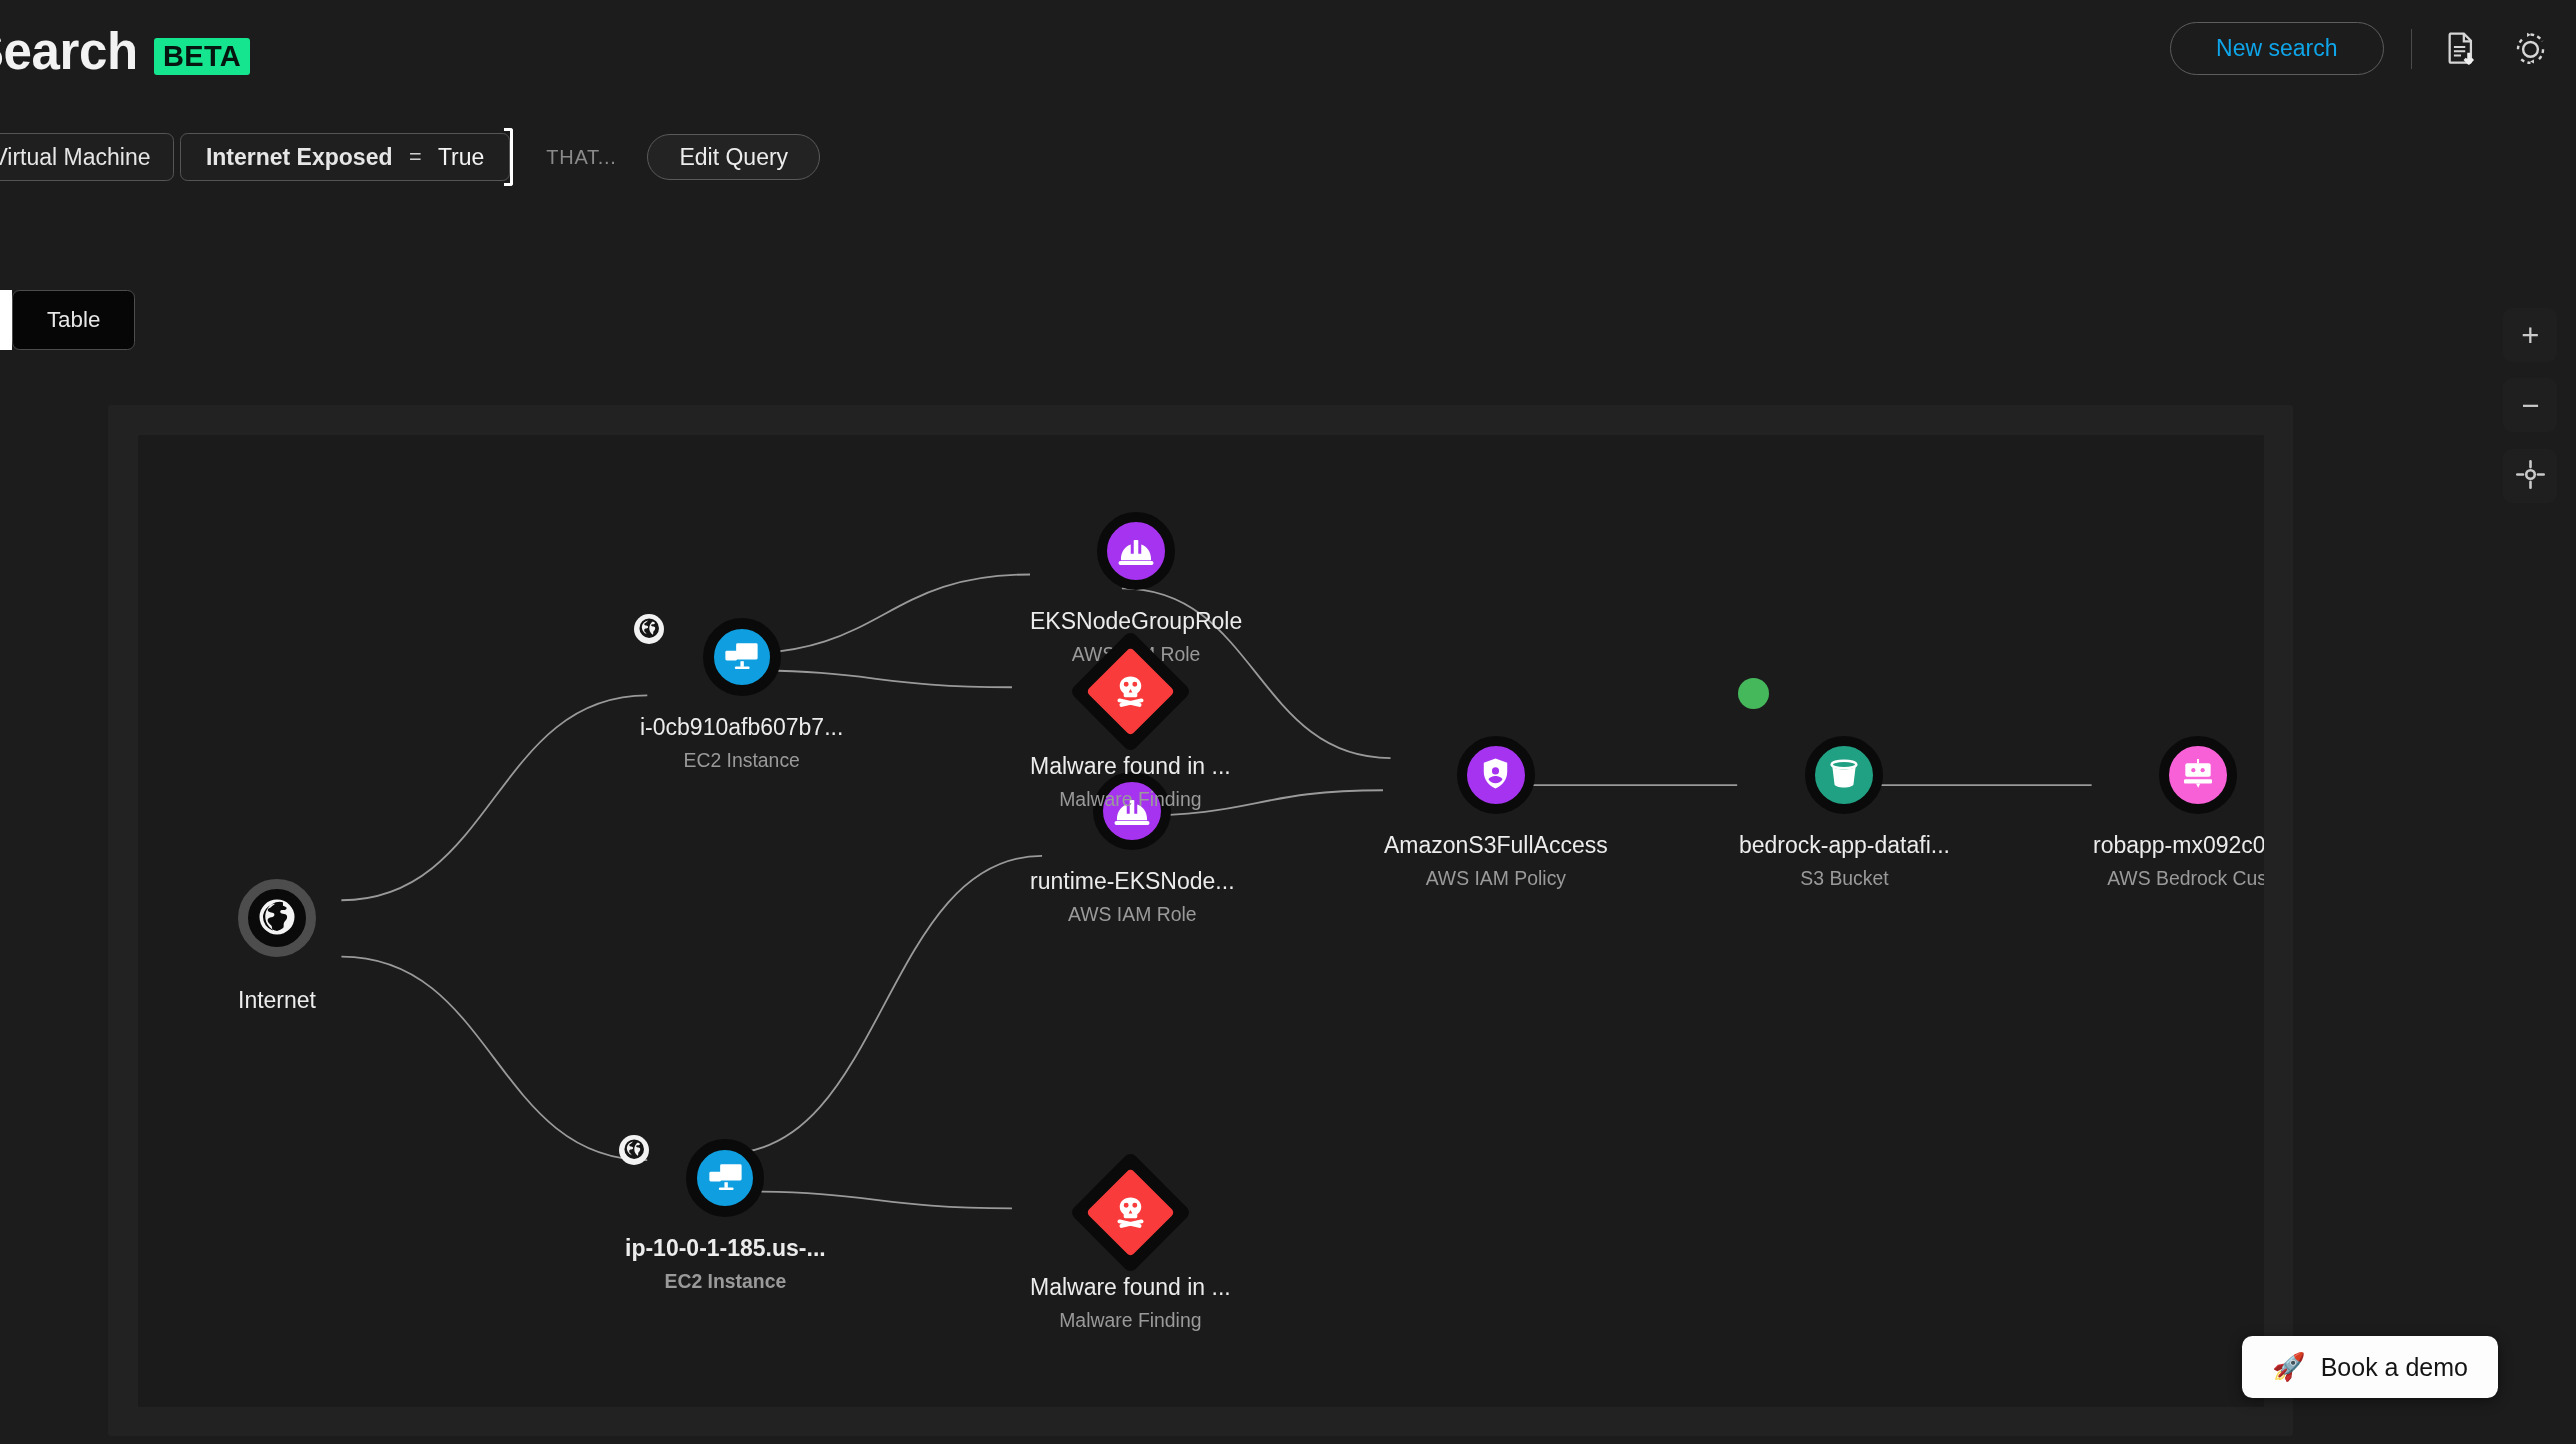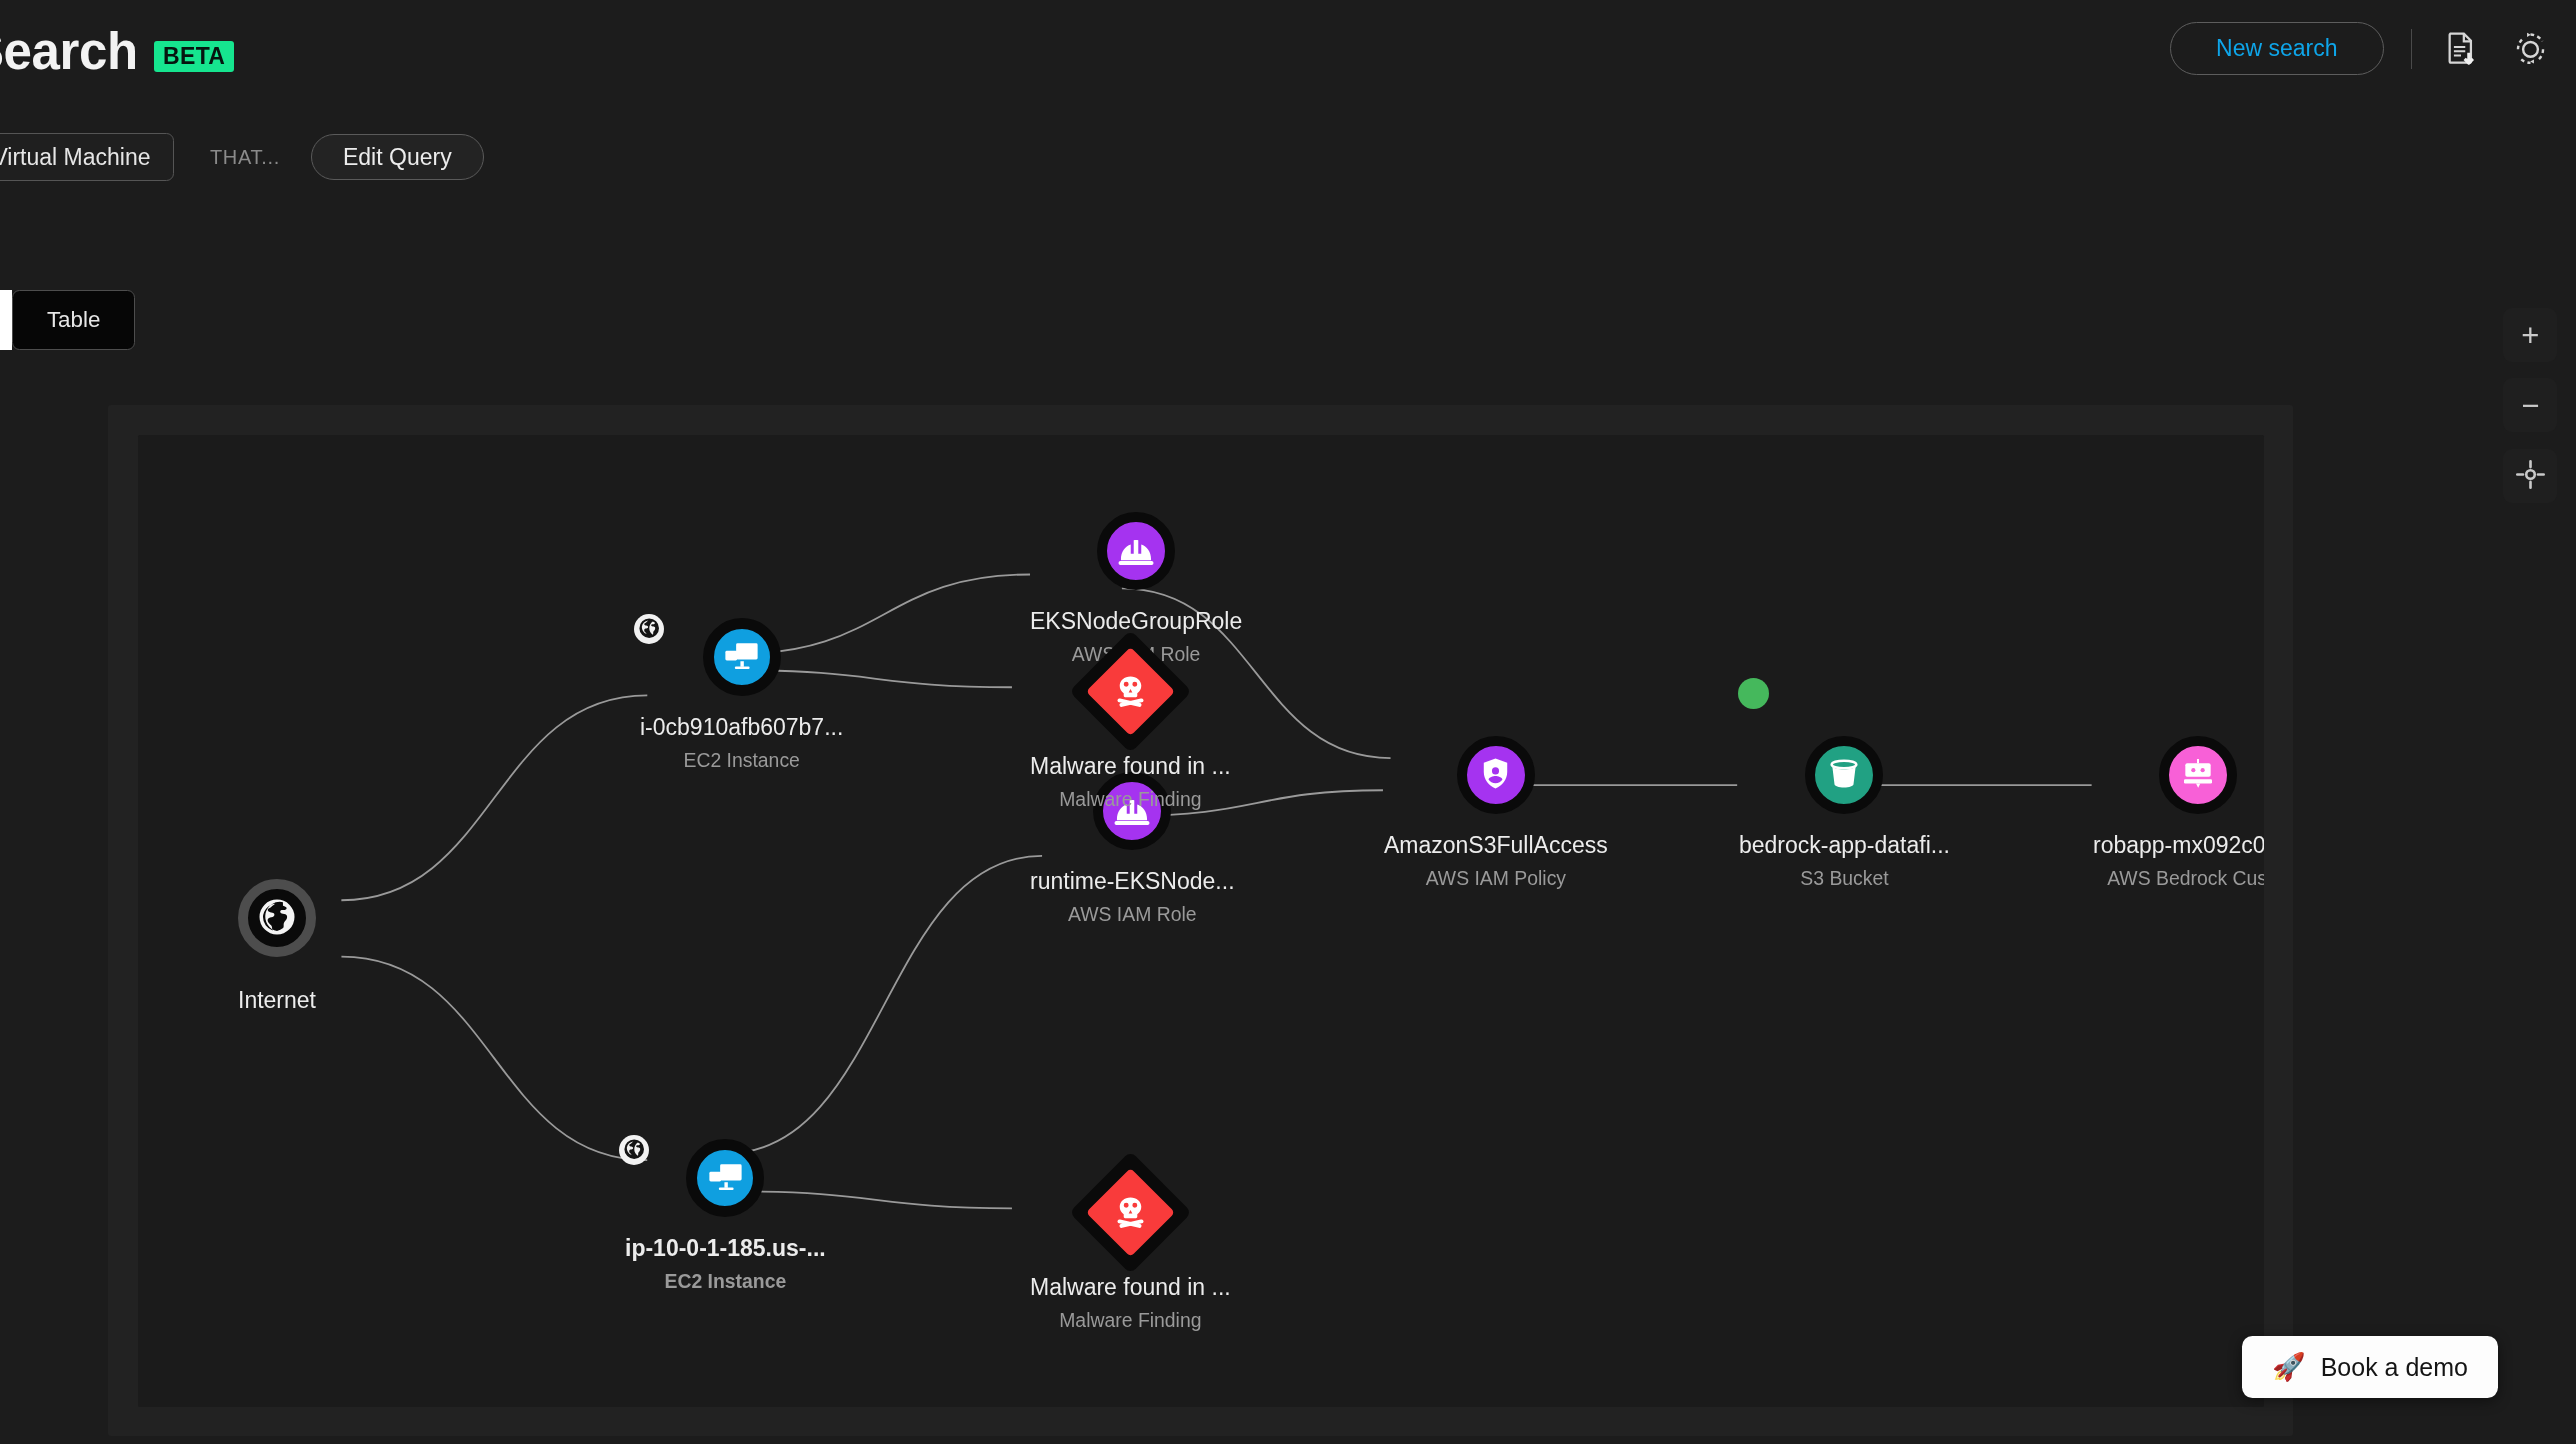--- a/index.html
+++ b/index.html
@@ -9,21 +9,21 @@
     font-family: "Liberation Sans", sans-serif;
     overflow: hidden;
   }
   #root { position: relative; width: 2576px; height: 1445px; background: #1c1c1c; }
 
   
   .header { position: absolute; left: 0; top: 0; width: 2576px; height: 119px; }
   .title-wrap { position: absolute; left: -30px; top: 22.4px; display: flex; align-items: center; gap: 16.4px; }
   .page-title { font-size: 51px; font-weight: 700; color: #f2f2f2; letter-spacing: -0.4px; white-space: nowrap; }
   .beta-badge {
-    background: #16e58f; color: #06150f; font-size: 23px; font-weight: 700;
+    background: #16e58f; color: #06150f; font-size: 29px; font-weight: 700;
     padding: 3.7px 9px 4.5px; border-radius: 3px; letter-spacing: 0.3px; line-height: 1;
     margin-top: 10px;
   }
   .header-right { position: absolute; right: 24px; top: 22.4px; display: flex; align-items: center; gap: 27px; }
   .new-search-btn {
     border: 1.2px solid #5d5d5d; border-radius: 745px; background: transparent;
     color: #0ea5e9; font-size: 23px; padding: 12px 45px; font-family: "Liberation Sans", sans-serif;
     cursor: pointer; white-space: nowrap;
   }
   .hdr-divider { width: 1.5px; height: 40px; background: #4a4a4a; }
@@ -153,20 +153,26 @@
           <path d="M6.5 20.6a9.6 9.6 0 0 0 6.5 2.5" stroke-dasharray="2.6 2.3"></path>
           <path d="M10.6 2l2.6 1.4-2.6 1.5z" fill="#d6d6d6" stroke="none"></path>
           <path d="M15.4 23.6l-2.6-1.4 2.6-1.5z" fill="#d6d6d6" stroke="none"></path>
         </svg>
       </div>
     </div>
   </div>
 
   <div class="query-bar">
     <div class="chip chip-first">Virtual Machine</div>
+    <div class="chip chip-cond">
+      <span>Internet Exposed</span>
+      <span class="op">=</span>
+      <span class="val">True</span>
+      <span class="chip-bracket"></span>
+    </div>
     <span class="that-label">THAT...</span>
     <button class="edit-query-btn">Edit Query</button>
   </div>
 
   <div class="tabs-strip">
     <div class="tab tab-cut"></div>
     <div class="tab tab-active">Table</div>
   </div>
 
   <div class="graph-panel"></div>

